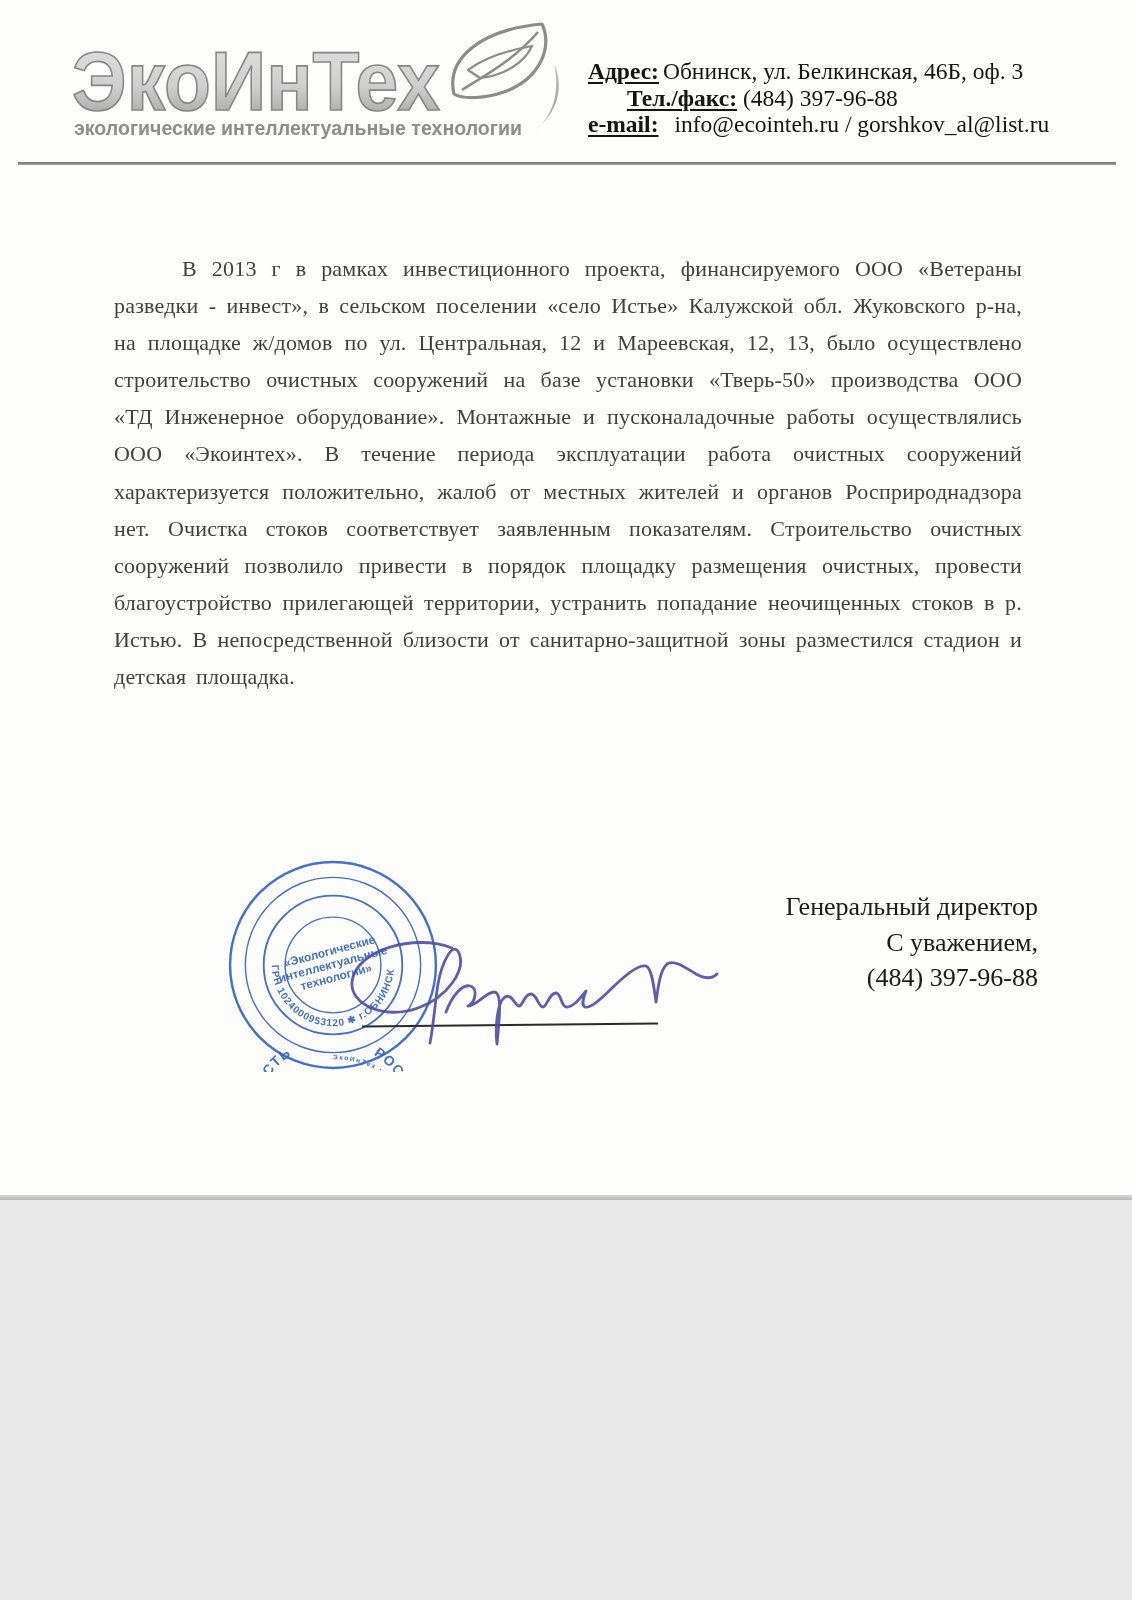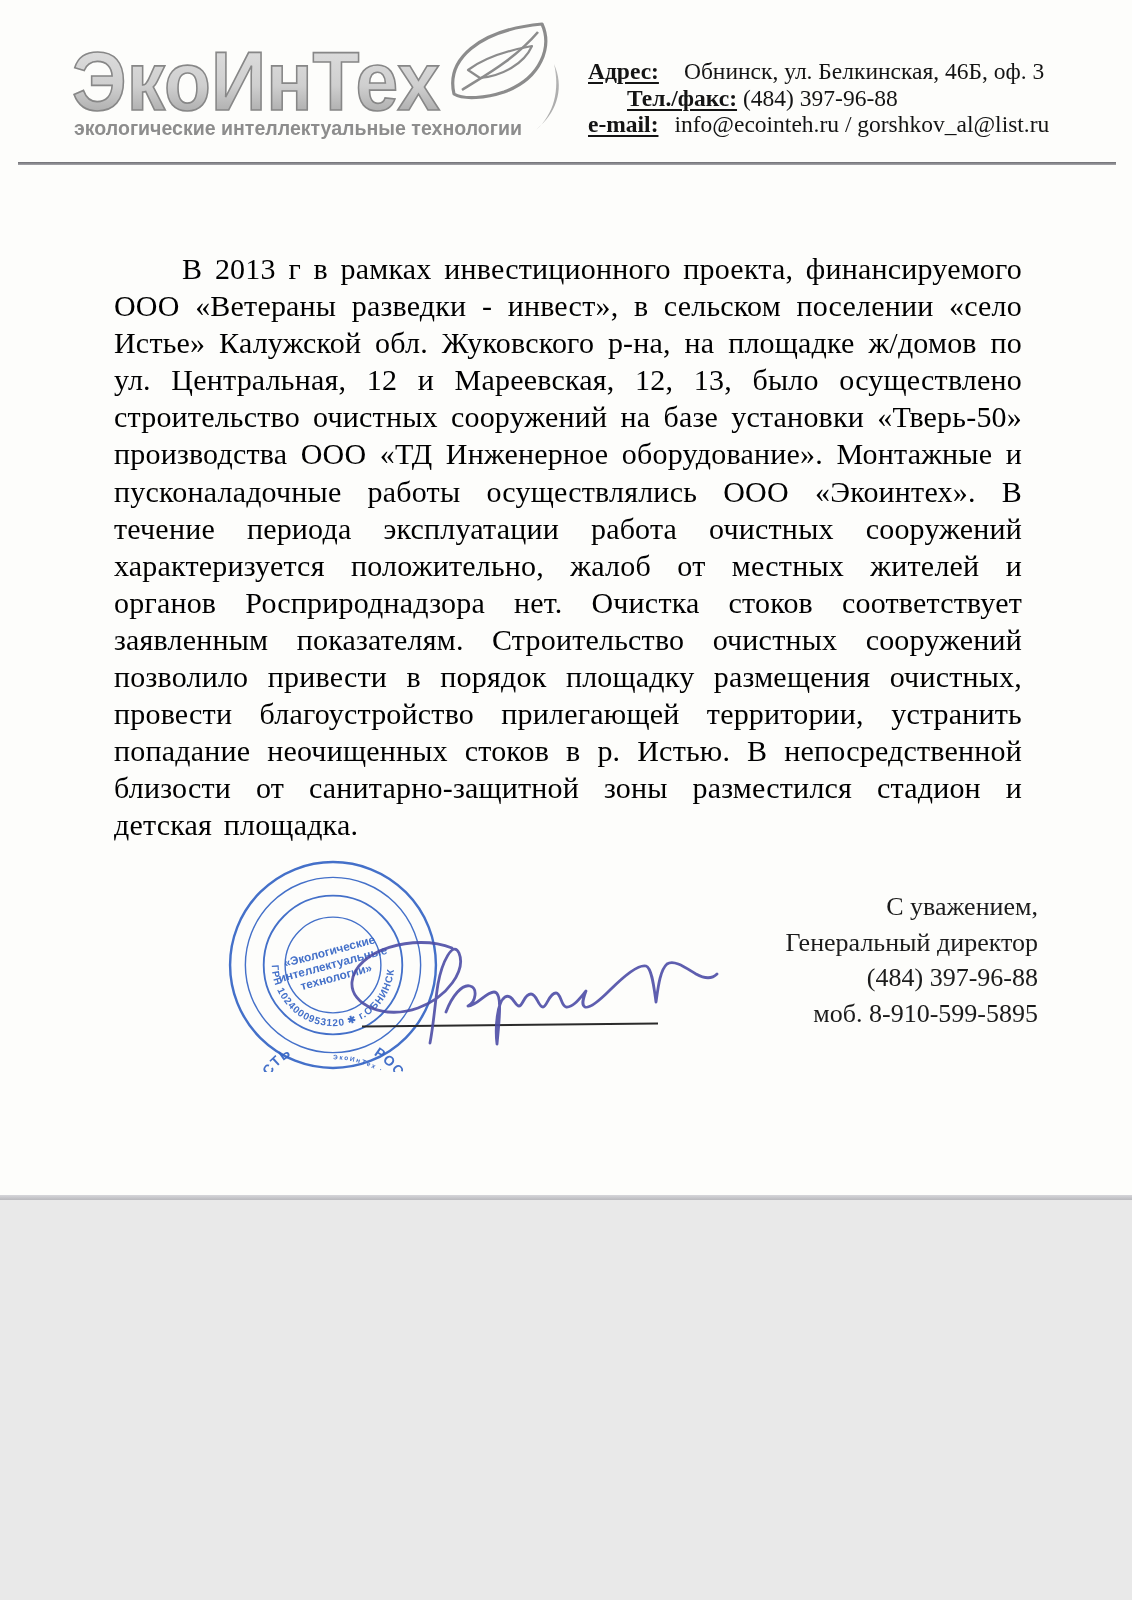--- a/index.html
+++ b/index.html
@@ -19,35 +19,35 @@
     position:absolute;left:588px;top:58px;width:452px;
     font-size:23.5px;line-height:26.5px;color:#141414;
   }
   .contacts .line{white-space:nowrap;}
   .contacts .lbl{
     font-weight:bold;
     text-decoration:underline;
     text-decoration-thickness:2px;
     text-underline-offset:3px;
   }
-  .contacts .line-address .val{margin-left:25px;}
+  .contacts .line-address .val{margin-left:4px;}
   .contacts .line-phone{margin-left:39px;}
   .contacts .line-phone .val{margin-left:6px;}
   .contacts .line-email .val{margin-left:16px;}
   .head-rule{
     position:absolute;left:18px;top:162px;width:1098px;height:3px;
     background:linear-gradient(#6e6e73,#a6a6aa);
   }
   
   .letter-body{
     position:absolute;left:114px;top:250px;width:908px;
-    font-size:30px;line-height:37.1px;
+    font-size:22px;line-height:37.1px;
     text-align:justify;text-align-last:left;
     word-spacing:4px;letter-spacing:0.2px;
-    text-indent:68px;color:#000000;
+    text-indent:68px;color:#404040;
   }
   
   .closing{
     position:absolute;right:94px;top:889px;
     text-align:right;font-size:26px;line-height:35.5px;
     color:#1b1b1b;white-space:nowrap;
   }
   
   .seal-svg{position:absolute;left:226px;top:858px;width:214px;height:214px;}
   .sig-line{
@@ -131,24 +131,23 @@
       </text>
       <g transform="rotate(-15 105 105)" font-size="11.6" font-weight="bold" text-anchor="middle">
         <text x="105" y="95">«Экологические</text>
         <text x="105" y="108">интеллектуальные</text>
         <text x="105" y="121">технологии»</text>
       </g>
     </g>
   </svg>
 
   <div class="closing">
+    <div>Генеральный директор</div>
     <div>С уважением,</div>
-    <div>Генеральный директор</div>
     <div>(484) 397-96-88</div>
-    <div>моб. 8-910-599-5895</div>
   </div>
 
   <div class="sig-line"></div>
 
   <svg class="sig-svg" viewBox="320 920 410 135" xmlns="http://www.w3.org/2000/svg">
     <g fill="none" stroke-width="2.8" stroke-linecap="round" stroke-linejoin="round" opacity="0.9">
       <path d="M 452 948 C 415 933 355 950 352 982 C 350 1005 385 1020 418 1008 C 448 997 466 970 459 953 C 453 940 442 962 438 984 C 435 1002 434 1022 430 1043" stroke="#4d4da6"></path>
       <path d="M 446 1012 C 452 996 462 984 470 986 C 478 988 476 1002 468 1006 C 477 1006 486 992 494 992 C 502 992 500 1014 497 1044 C 495 1028 497 1002 505 997 C 512 993 515 1006 519 1006 C 523 1006 524 994 531 994 C 537 994 538 1007 543 1007 C 547 1007 549 993 556 993 C 561 993 561 1006 566 1007 C 573 1008 580 998 586 991 C 583 999 581 1005 585 1007 C 590 1009 600 1000 610 990 C 622 978 638 964 646 966 C 652 968 654 988 656 1002 C 658 988 660 970 667 964 C 674 959 686 968 696 974 C 705 979 712 979 717 974" stroke="#4d4da6"></path>
     </g>
   </svg>

